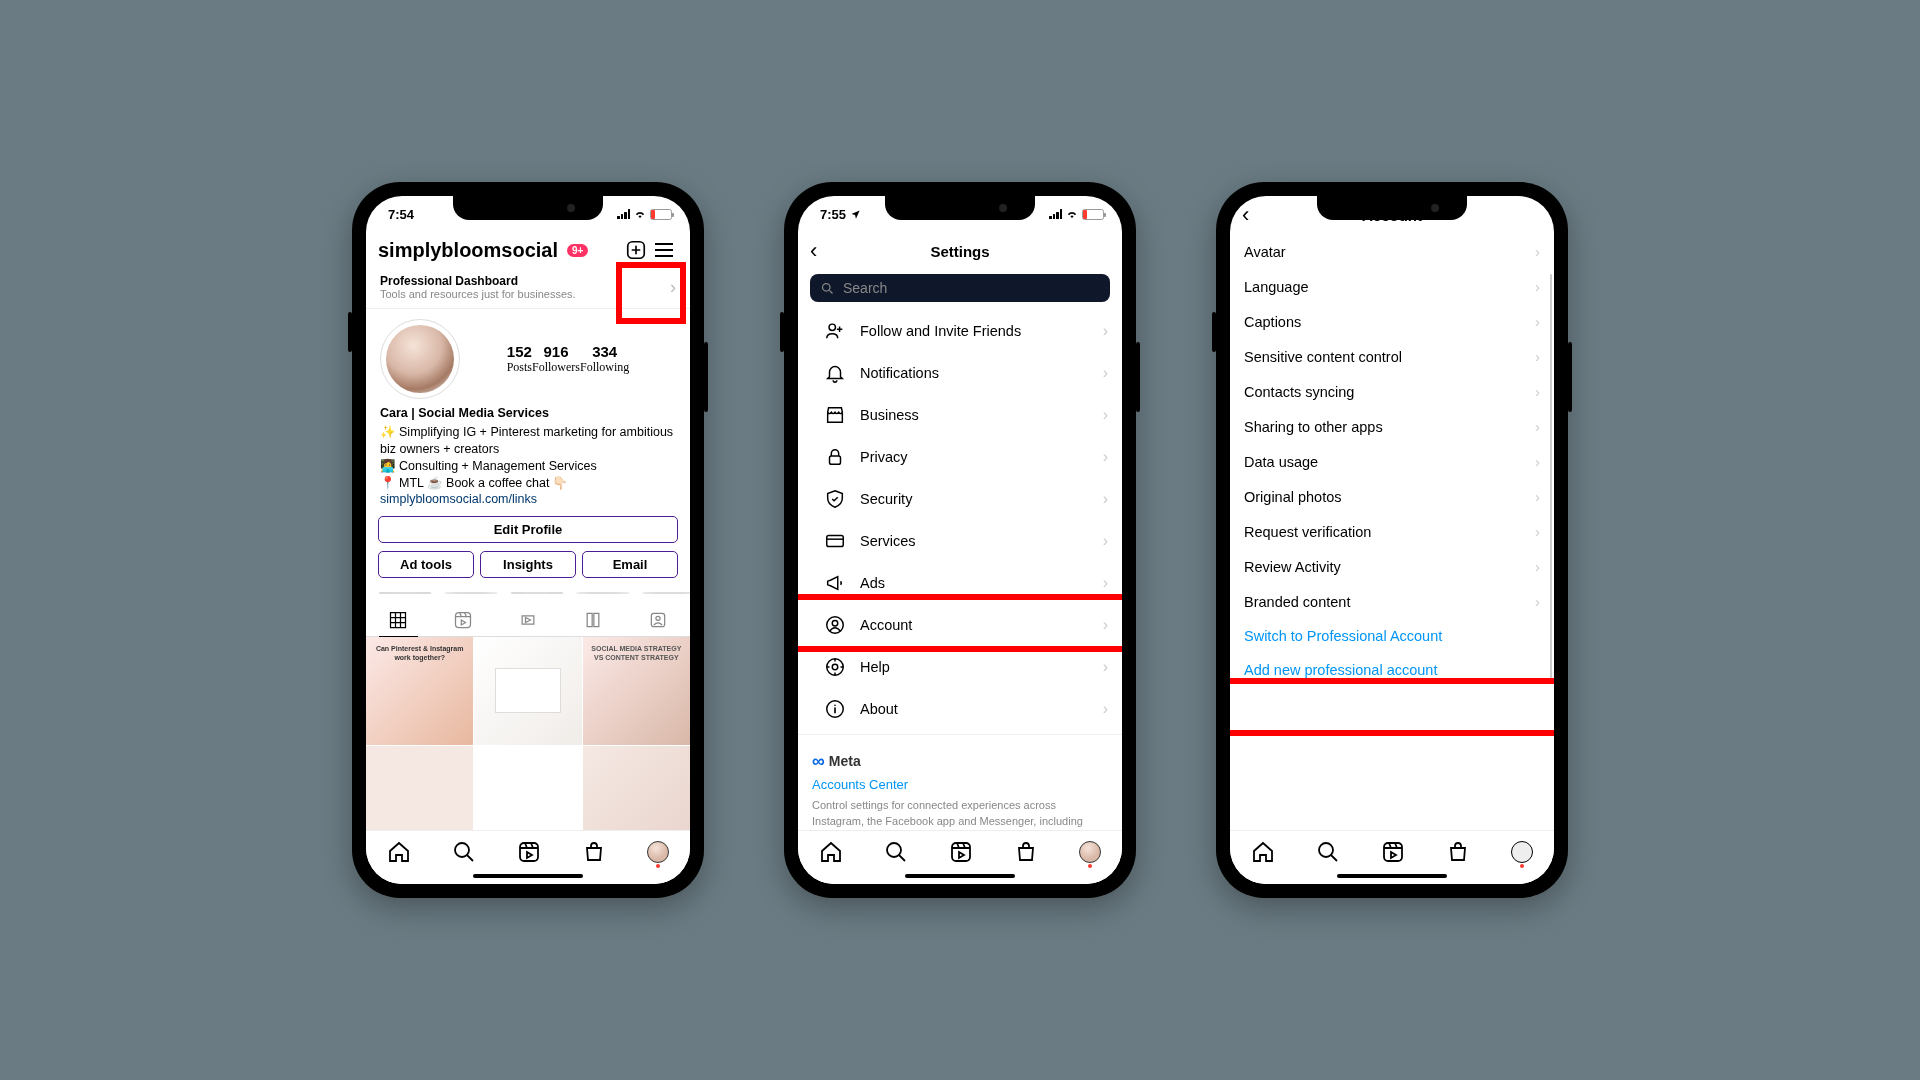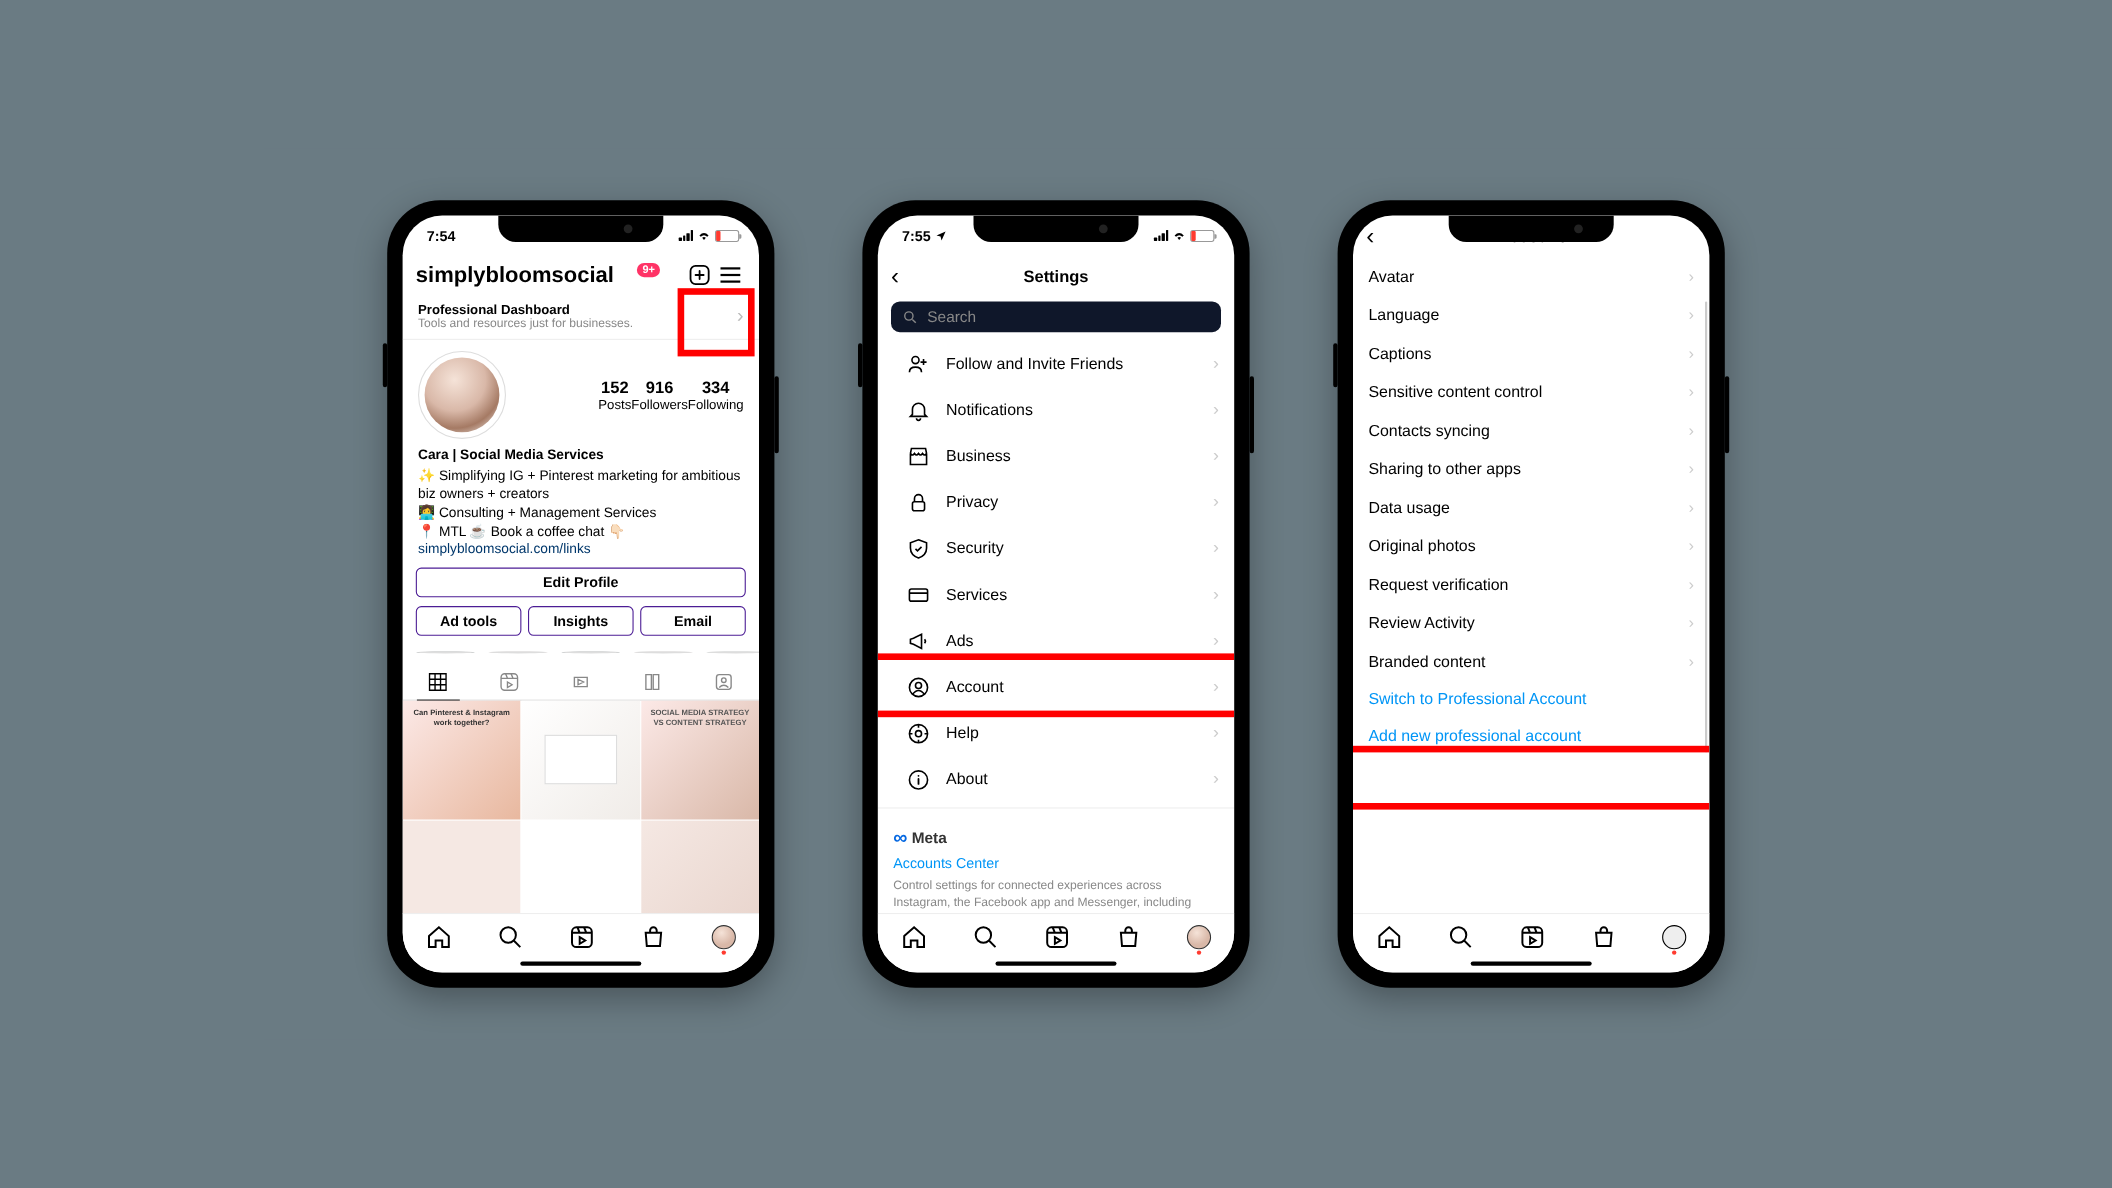--- a/index.html
+++ b/index.html
@@ -99,21 +99,21 @@
   height: 4px;
   background: #000;
   border-radius: 2px;
 }
 .content { flex: 1; overflow: hidden; display: flex; flex-direction: column; position: relative; }
 
 
 .profile-header {
   display: flex; align-items: center; padding: 4px 12px 6px 12px; position: relative;
 }
-.username-wrap { display: flex; align-items: flex-start; gap: 21px; flex: 1; }
+.username-wrap { display: flex; align-items: center; gap: 9px; flex: 1; }
 .username { font-size: 20px; font-weight: 700; }
 .badge-9plus {
   background: #ff3366; color: #fff; font-size: 10px; font-weight: 700;
   border-radius: 10px; padding: 1px 5px;
 }
 .icon-btn {
   width: 28px; height: 28px; display: flex; align-items: center; justify-content: center;
   font-size: 20px;
 }
 .hamburger { display: flex; flex-direction: column; gap: 4px; }
@@ -131,24 +131,24 @@
 .dash-sub { font-size: 11px; color: #888; }
 .profile-stats-row { display: flex; padding: 10px 14px 6px 14px; align-items: center; }
 .avatar-ring {
   width: 80px; height: 80px; border-radius: 50%; border: 1px solid #ddd;
   display: flex; align-items: center; justify-content: center; flex-shrink: 0;
 }
 .avatar-img {
   width: 68px; height: 68px; border-radius: 50%;
   background: radial-gradient(circle at 40% 30%, #f5e3d8 0%, #d9b8a8 45%, #a57a64 70%, #fff 100%);
 }
-.stats { flex: 1; display: flex; justify-content: flex-end; }
+.stats { flex: 1; display: flex; justify-content: center; }
 .stat { text-align: center; }
 .stat-num { font-size: 15px; font-weight: 700; }
-.stat-label { font-size: 12px; }
+.stat-label { font-size: 12px; font-family: Liberation Serif, serif; }
 .bio { padding: 0 14px; font-size: 12.5px; line-height: 1.35; }
 .bio .name { font-weight: 600; margin-bottom: 2px; }
 .bio .link { color: #00376b; }
 .btn-row { display: flex; gap: 6px; padding: 8px 12px 4px 12px; }
 .btn {
   flex: 1; border: 1px solid #4c1d95; border-radius: 5px; padding: 5px 0;
   font-size: 13px; font-weight: 600; text-align: center;
 }
 .btn.full { flex: 1 1 100%; }
 .edit-row { padding: 8px 12px 0 12px; }

